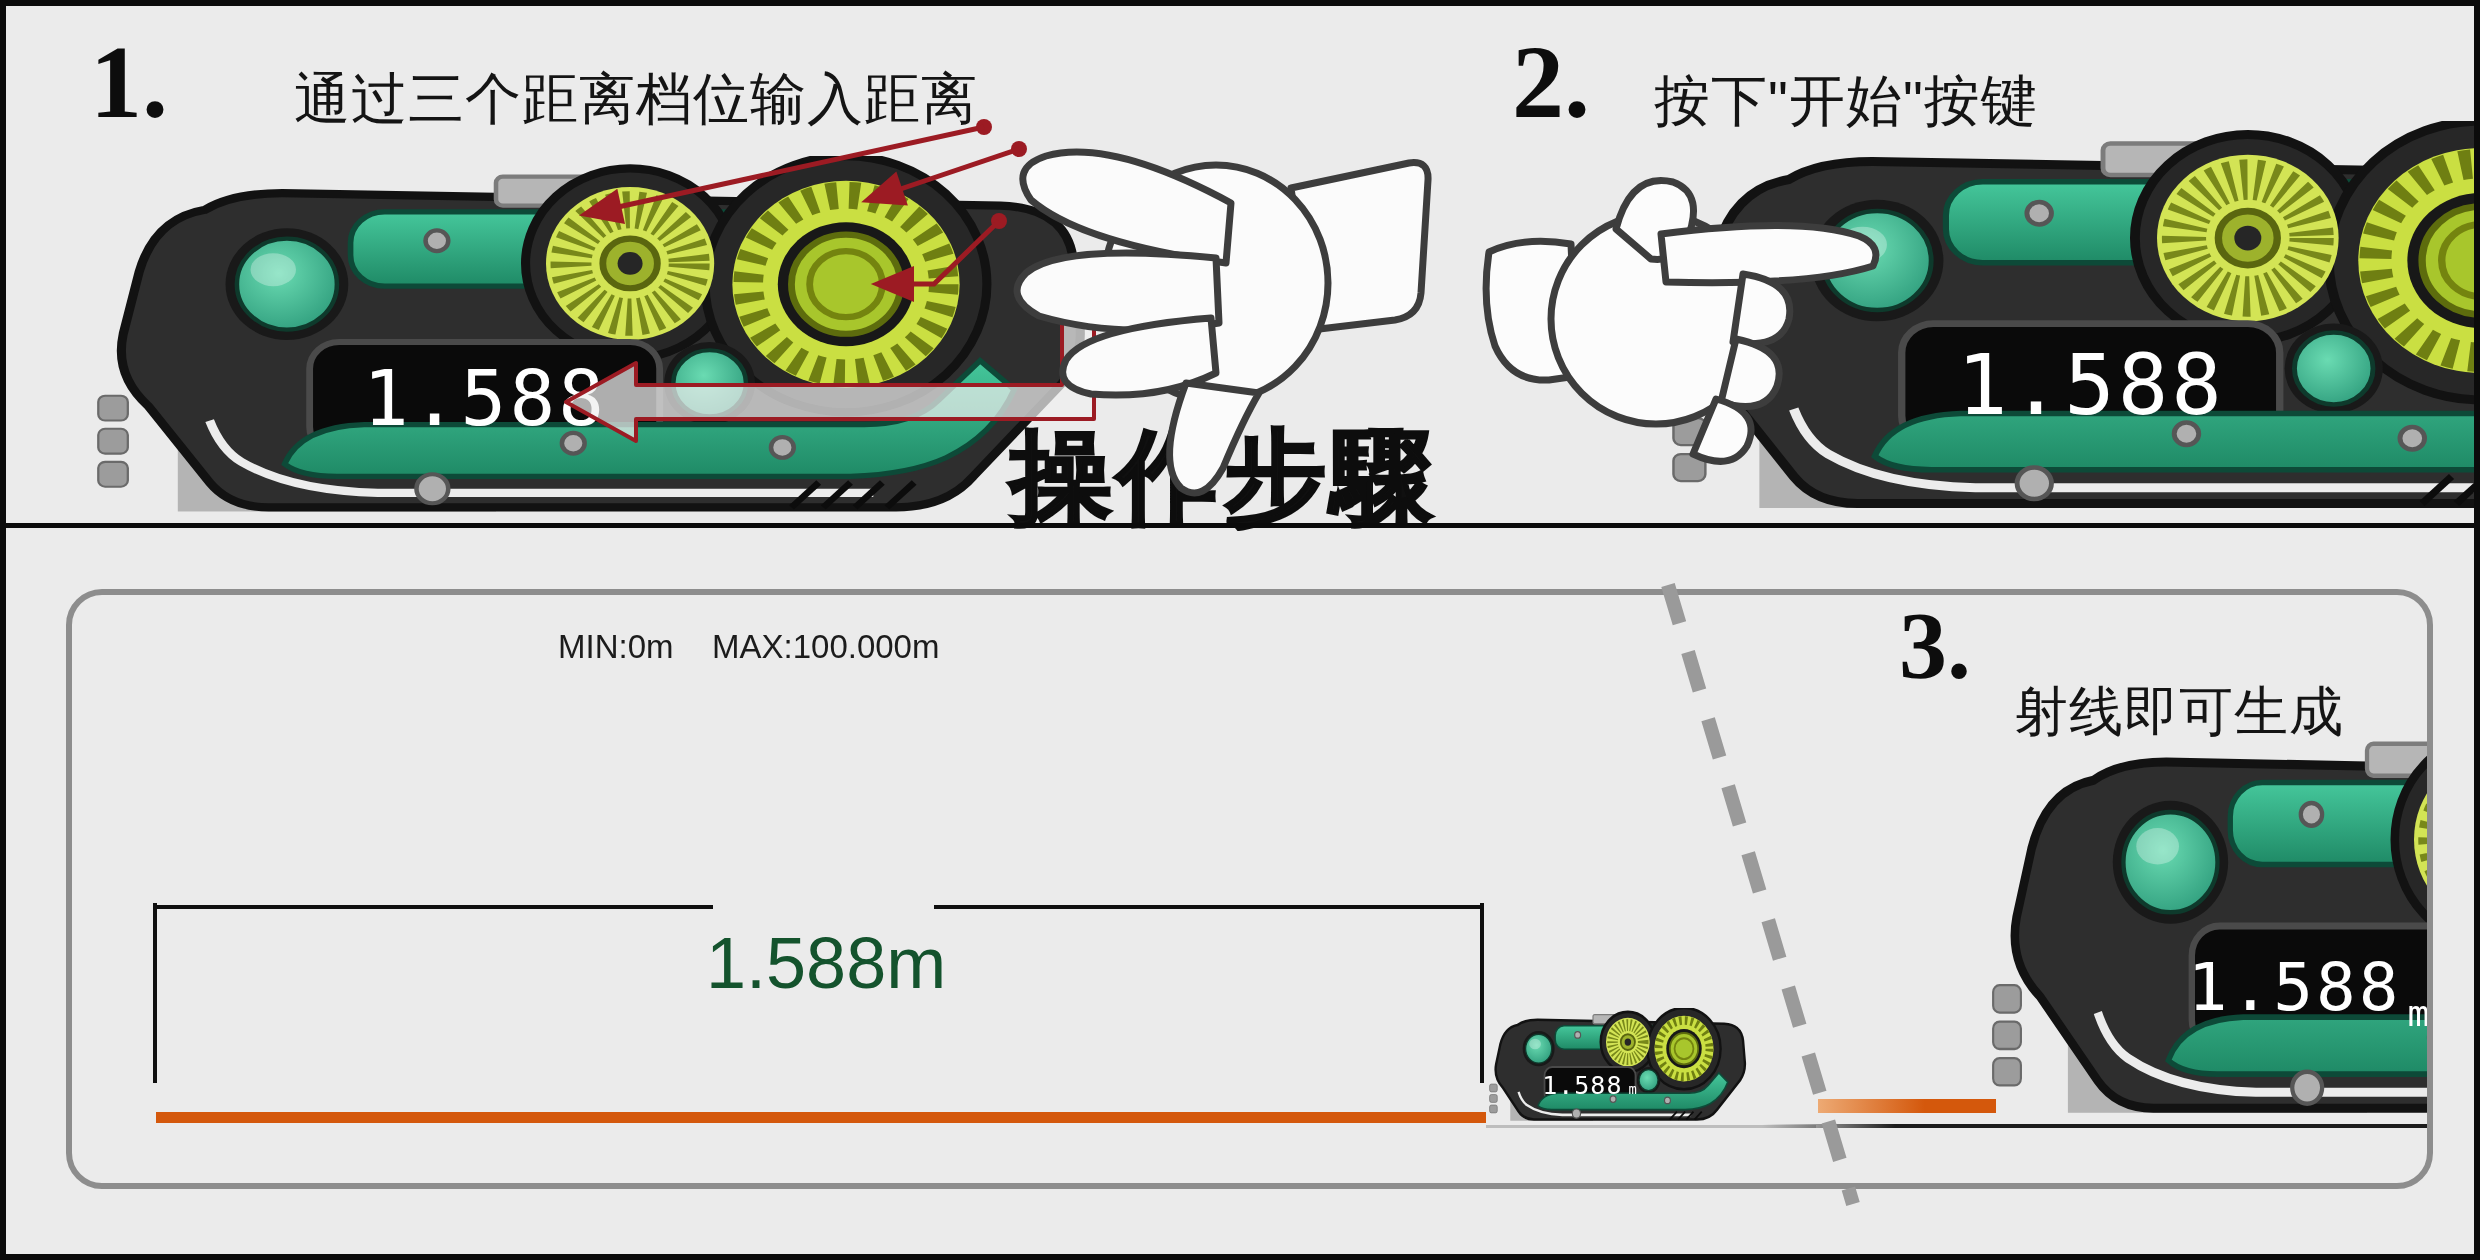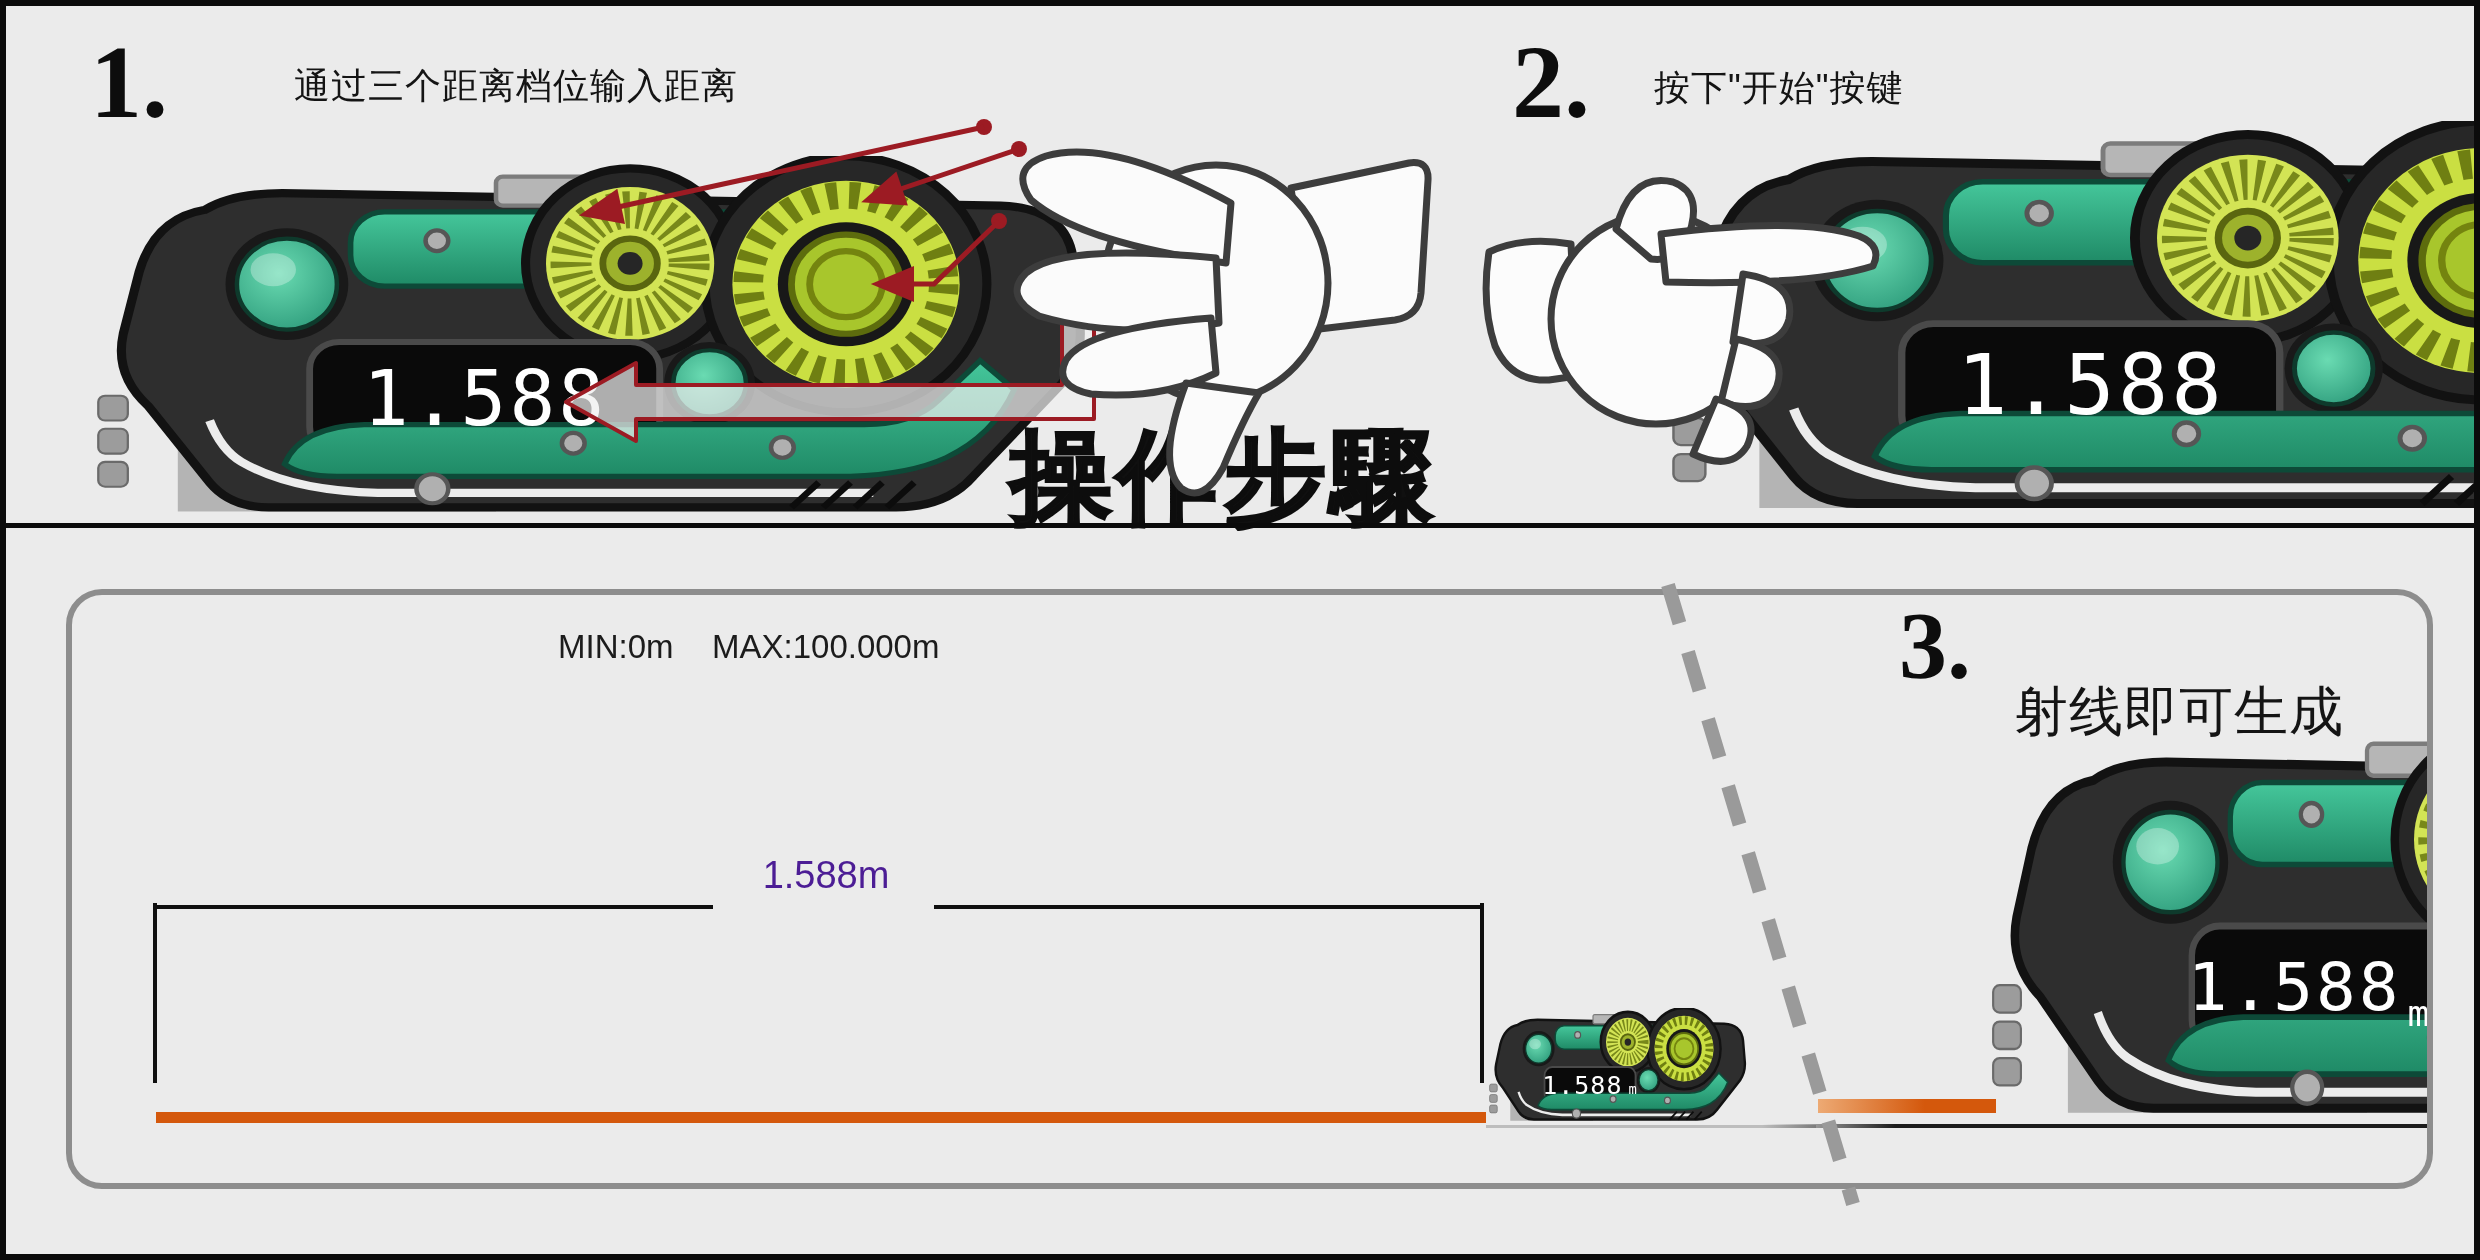--- a/index.html
+++ b/index.html
@@ -4,21 +4,21 @@
 <style>
   html,body{margin:0;padding:0;background:#ffffff;}
   .canvas{
     position:relative;width:2480px;height:1260px;background:#ebebeb;
     border:6px solid #0b0b0b;box-sizing:border-box;overflow:hidden;
     font-family:"Liberation Sans",sans-serif;color:#101010;
   }
   .abs{position:absolute;}
   
   .step-num{font-family:"Liberation Serif",serif;font-weight:bold;font-size:104px;line-height:1;color:#0d0d0d;z-index:3;}
-  .step-label{font-size:36px;letter-spacing:1px;color:#141414;z-index:3;white-space:nowrap;}
+  .step-label{font-size:56px;letter-spacing:1px;color:#141414;z-index:3;white-space:nowrap;}
   #step1-num{left:84px;top:24px;}
   #step1-label{left:288px;top:56px;}
   #step2-num{left:1506px;top:24px;}
   #step2-label{left:1648px;top:58px;}
   #main-title{left:1004px;top:404px;font-size:102px;font-weight:bold;letter-spacing:5px;
     -webkit-text-stroke:2.5px #0d0d0d;z-index:3;white-space:nowrap;}
   
   #divider{left:0;top:517px;width:2468px;height:5px;background:#0b0b0b;z-index:4;}
   
   .dev{position:absolute;z-index:2;}
@@ -39,21 +39,21 @@
   #min-label{left:552px;}
   #max-label{left:706px;}
   #step3-num{left:1893px;top:592px;font-size:96px;}
   #step3-label{left:2008px;top:636px;font-size:54px;margin-top:34px;}
   
   .dim{background:#0f0f0f;z-index:3;}
   #dim-tick-l{left:147px;top:897px;width:4px;height:180px;}
   #dim-tick-r{left:1474px;top:897px;width:4px;height:180px;}
   #dim-line-l{left:147px;top:899px;width:560px;height:4px;}
   #dim-line-r{left:928px;top:899px;width:550px;height:4px;}
-  #dim-label{left:700px;top:848px;width:240px;text-align:center;font-size:38px;color:#4c1d95;z-index:3;}
+  #dim-label{left:700px;top:916px;width:240px;text-align:center;font-size:72px;color:#14532d;z-index:3;}
   
   #laser1{left:84px;top:517px;width:1330px;height:11px;background:#d4580c;}
   #laser2{left:1746px;top:504px;width:178px;height:14px;
     background:linear-gradient(to right,#edaa74,#d4580c 60%);}
   #ground-a{left:1414px;top:530px;width:330px;height:3px;background:#bdbdbd;}
   #ground-b{left:1690px;top:529px;width:666px;height:4px;
     background:linear-gradient(to right,rgba(28,28,28,0),#1c1c1c 20%);}
   #dev-small{left:1417px;top:413px;width:260px;height:118px;position:absolute;}
   #dev3{left:1919px;top:126px;width:940px;height:410px;position:absolute;}
   #disp-small{left:1470px;top:472px;width:96px;height:36px;font-size:25px;letter-spacing:1px;}

